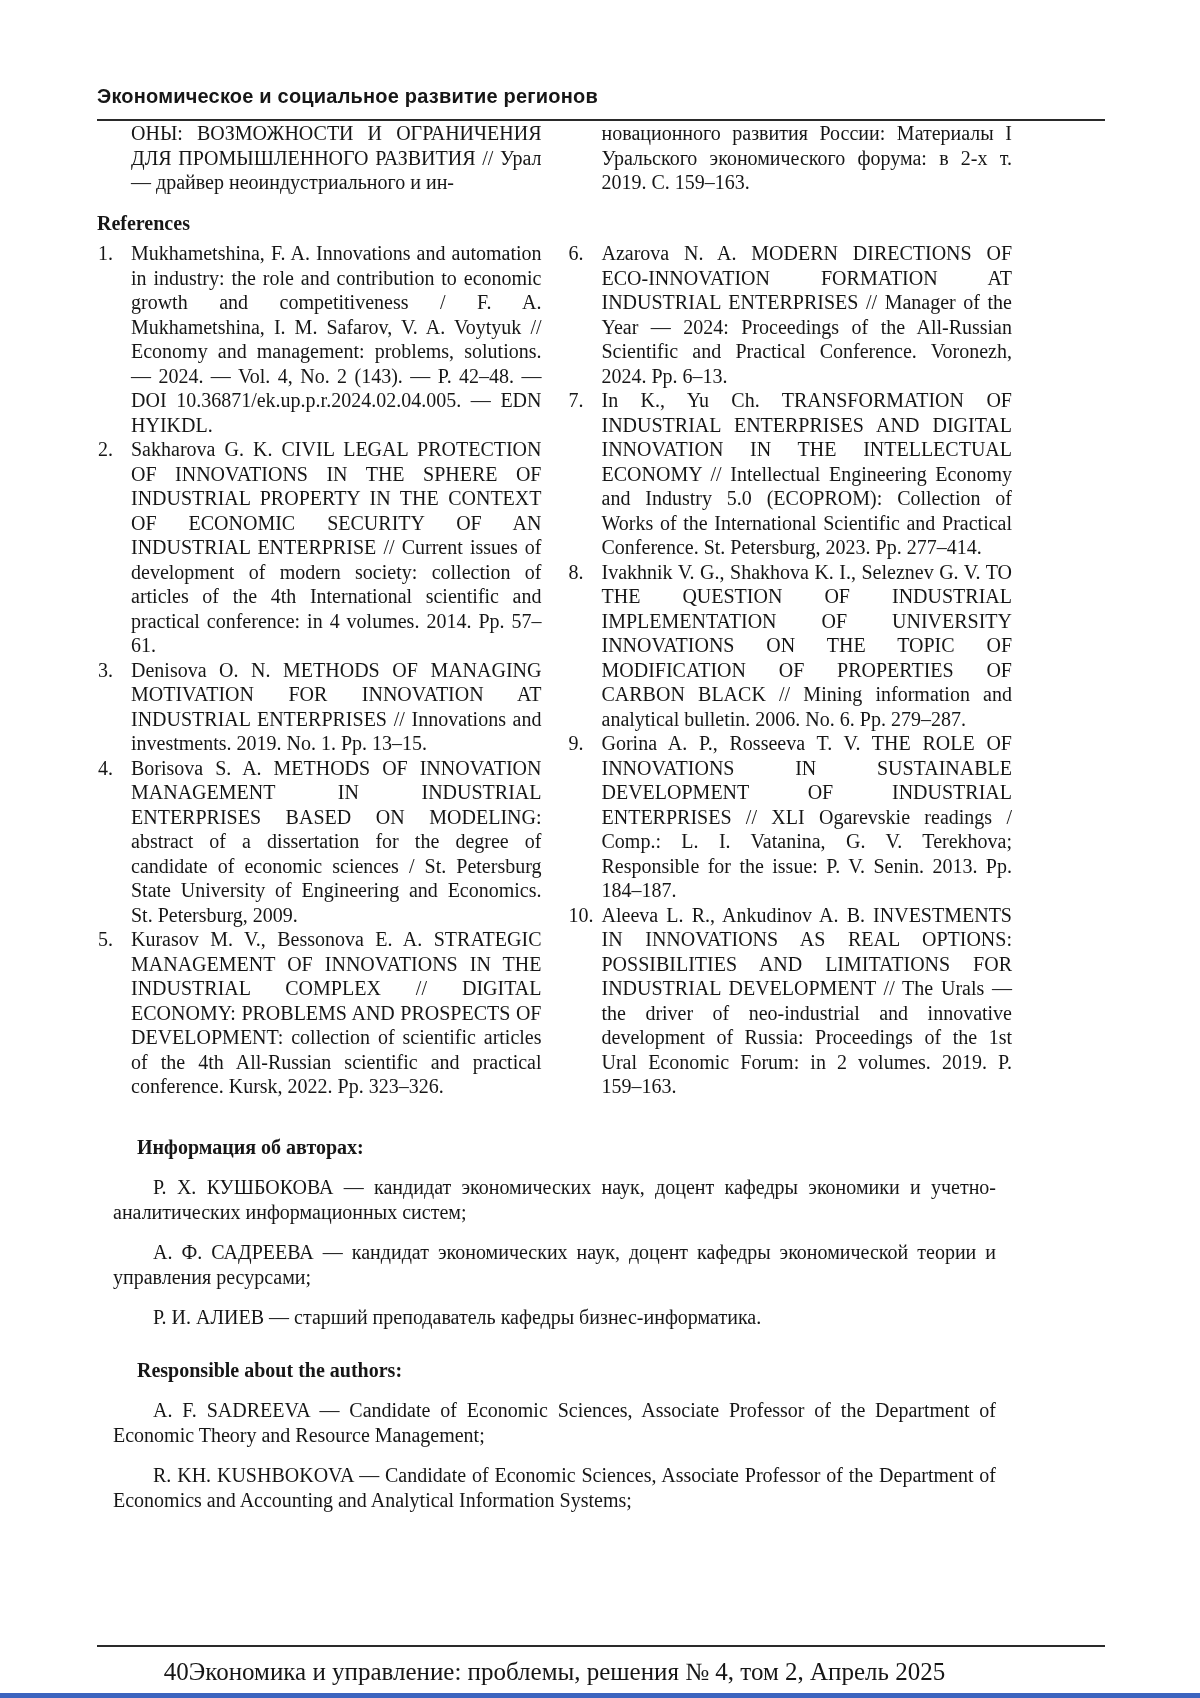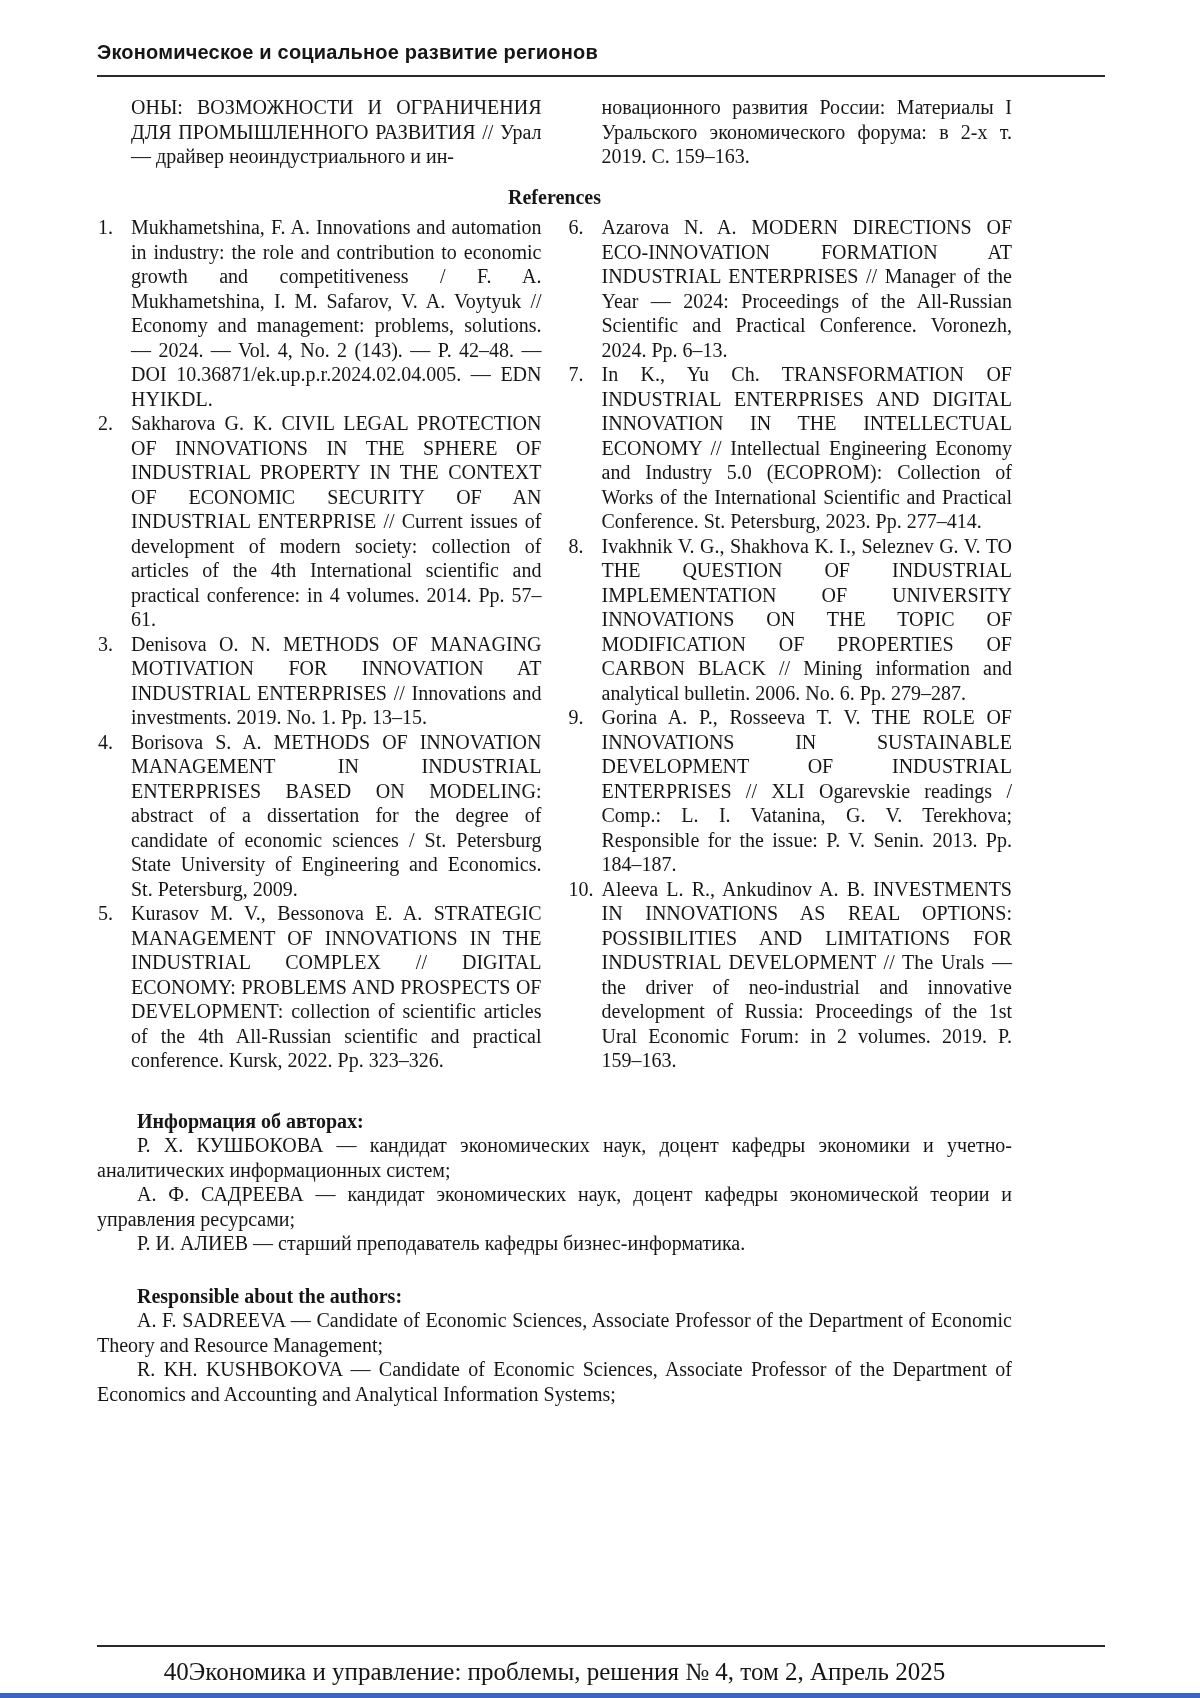--- a/index.html
+++ b/index.html
@@ -9,46 +9,45 @@
     width: 1200px;
     height: 1698px;
     margin: 0 auto;
     background: #ffffff;
     font-family: "Liberation Serif", serif;
     font-size: 20px;
     line-height: 24.5px;
     color: #161616;
     overflow: hidden;
   }
-  .inner { padding: 40px 97px 0 97px; }
+  .inner { padding: 84px 97px 0 97px; }
 
   .running-head {
     width: 1008px;
     font-family: "Liberation Sans", sans-serif;
     font-weight: bold;
     font-size: 20px;
     line-height: 24px;
     padding-bottom: 11px;
     border-bottom: 2px solid #2a2a2a;
     letter-spacing: 0.2px;
   }
 
   .textblock { width: 915px; }
 
-  .top-cols { display: flex; gap: 26px; margin-top: 18px; }
+  .top-cols { display: flex; gap: 26px; }
   .top-cols .col { flex: 1; }
   .cont-par {
     padding-left: 34px;
     text-align: justify;
     margin: 0;
   }
 
   .refs-heading {
     font-weight: bold;
-    text-align: center;
     margin: 16px 0 6px 0;
   }
 
   .ref-cols { display: flex; gap: 26px; }
   .ref-cols .col { flex: 1; }
   .ref {
     display: flex;
     margin: 0;
   }
   .ref-num {
@@ -63,21 +62,21 @@
 
   .authors-ru { margin-top: 36px; }
   .authors-en { margin-top: 28px; }
   .authors-heading {
     font-weight: bold;
     text-indent: 40px;
     margin: 0;
     font-family: Liberation Serif, serif;
   }
   .author-par {
-    margin: 0;
+    margin: 16px;
     text-indent: 40px;
     text-align: justify;
   }
 
   .footer {
     position: absolute;
     left: 97px;
     top: 1645px;
     width: 1008px;
     border-top: 2px solid #2a2a2a;

